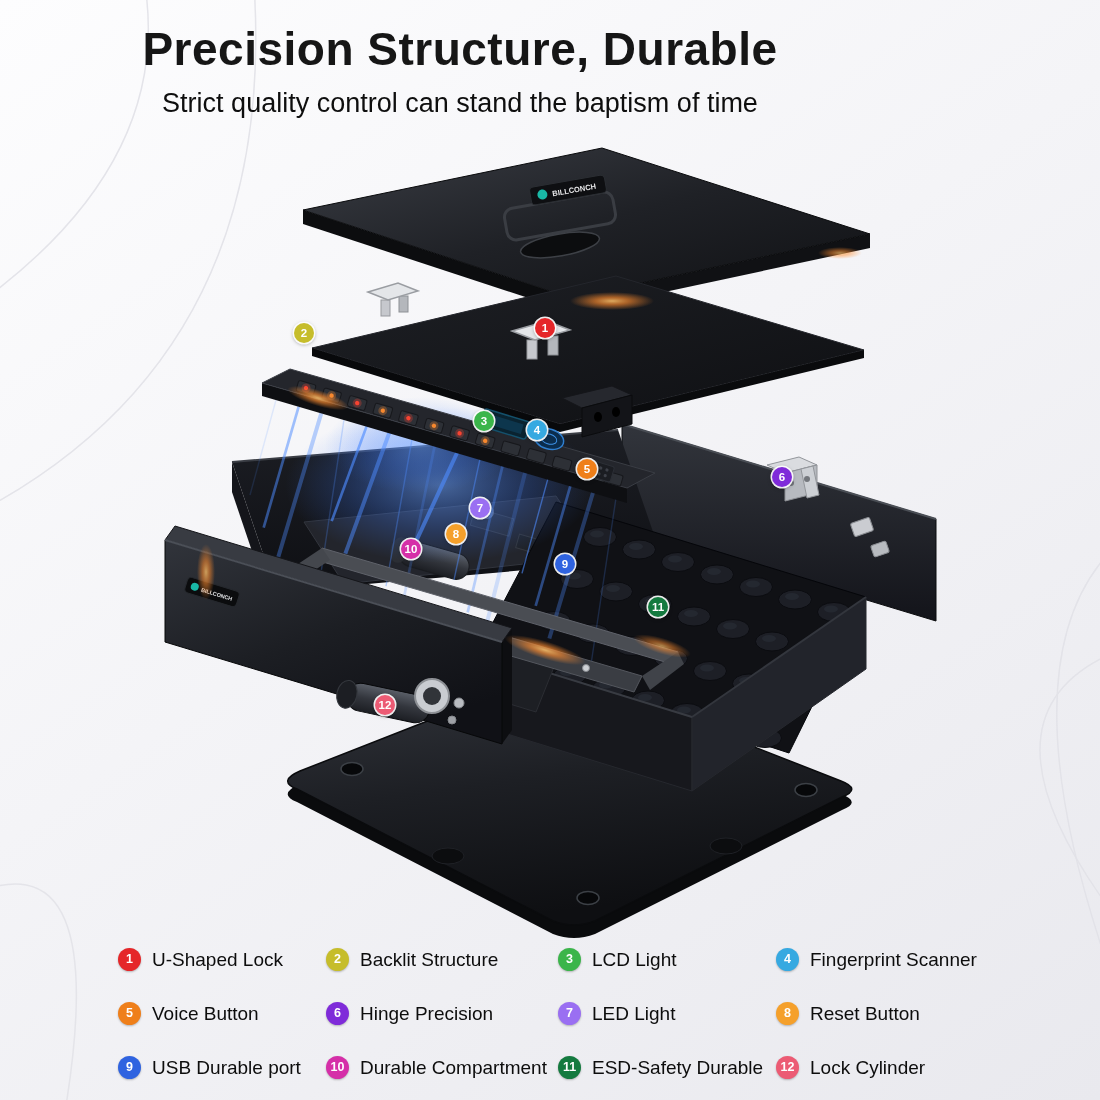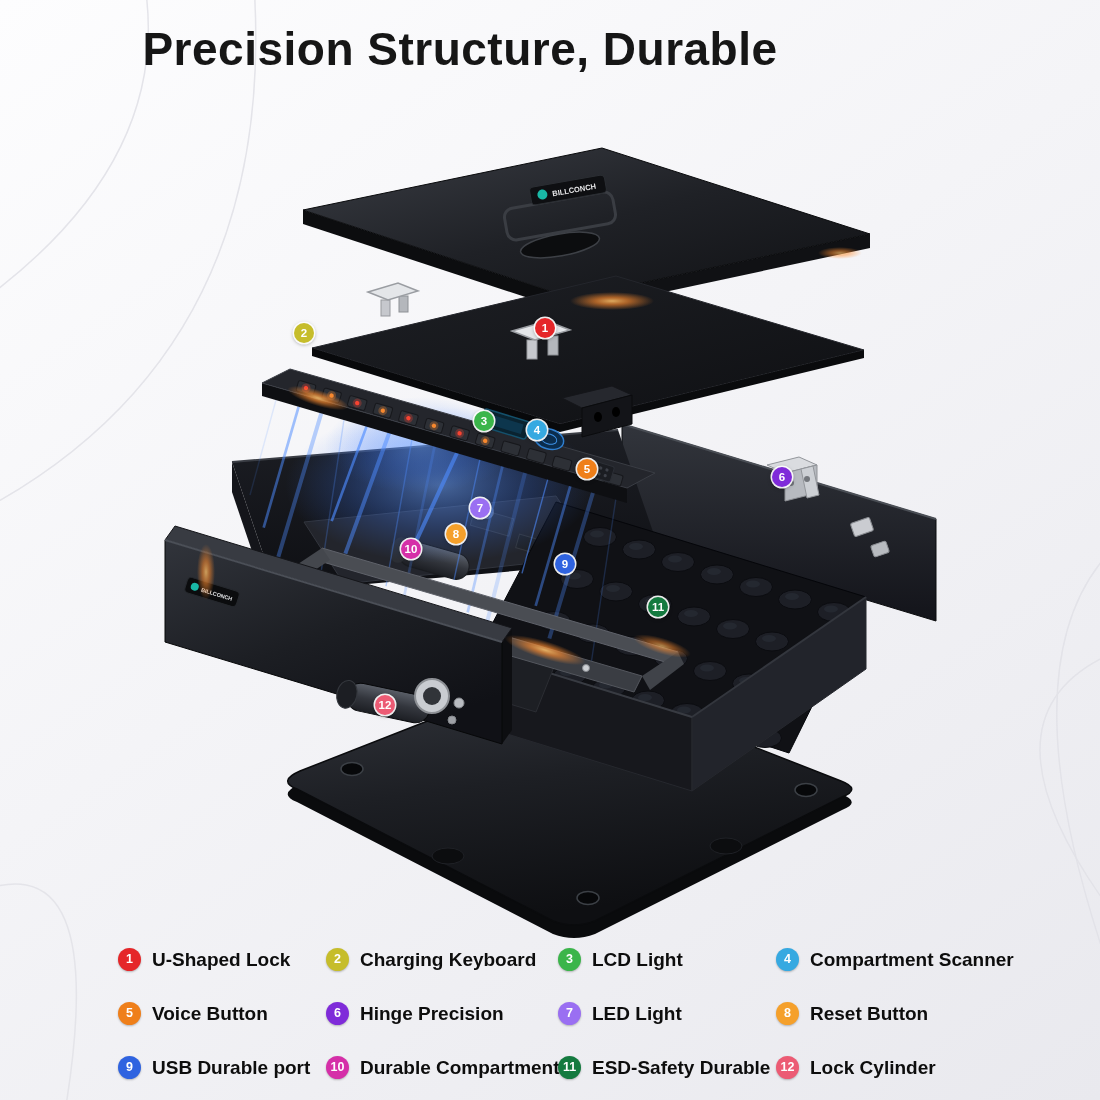--- a/index.html
+++ b/index.html
@@ -23,27 +23,28 @@
   .legend{
     position:absolute;left:118px;top:948px;z-index:5;
     display:grid;grid-template-columns:208px 232px 218px 250px;row-gap:31px;
   }
   .legend-item{display:flex;align-items:center;gap:11px;height:23px}
   .legend-badge{
     flex:none;width:23px;height:23px;border-radius:50%;color:#fff;
     font-weight:bold;font-size:12.5px;line-height:23px;text-align:center;
     box-shadow:0 1px 2px rgba(0,0,0,.25);
   }
-  .legend-label{font-size:19px;font-weight:bold;color:#0d0d0d;white-space:nowrap}
+  .legend-label{font-size:19px;font-weight:normal;color:#0d0d0d;white-space:nowrap}
 </style>
 </head>
 <body>
 
 <div class="header">
   <div class="title">Precision Structure, Durable</div>
+  <div class="subtitle">Strict quality control can stand the baptism of time</div>
 </div>
 
 <div class="diagram-wrap">
 <svg class="diagram-svg" viewBox="0 0 1100 1100">
   <defs>
     <linearGradient id="gLid" x1="0" y1="0" x2="1" y2="1">
       <stop offset="0" stop-color="#3a3d44"></stop>
           <stop offset=".5" stop-color="#1f2126"></stop>
           <stop offset="1" stop-color="#101114"></stop>
     </linearGradient>
@@ -412,29 +413,29 @@
     </div>
 </div>
 
 <div class="legend">
   <div class="legend-item">
     <span class="legend-badge" style="background: rgb(229, 38, 41);">1</span>
     <span class="legend-label">U-Shaped Lock</span>
   </div>
   <div class="legend-item">
     <span class="legend-badge" style="background: rgb(198, 189, 43);">2</span>
-    <span class="legend-label">Charging Keyboard</span>
+    <span class="legend-label">Backlit Structure</span>
   </div>
   <div class="legend-item">
     <span class="legend-badge" style="background: rgb(59, 181, 74);">3</span>
     <span class="legend-label">LCD Light</span>
   </div>
   <div class="legend-item">
     <span class="legend-badge" style="background: rgb(54, 169, 225);">4</span>
-    <span class="legend-label">Compartment Scanner</span>
+    <span class="legend-label">Fingerprint Scanner</span>
   </div>
   <div class="legend-item">
     <span class="legend-badge" style="background: rgb(239, 127, 26);">5</span>
     <span class="legend-label">Voice Button</span>
   </div>
   <div class="legend-item">
     <span class="legend-badge" style="background: rgb(127, 43, 217);">6</span>
     <span class="legend-label">Hinge Precision</span>
   </div>
   <div class="legend-item">

